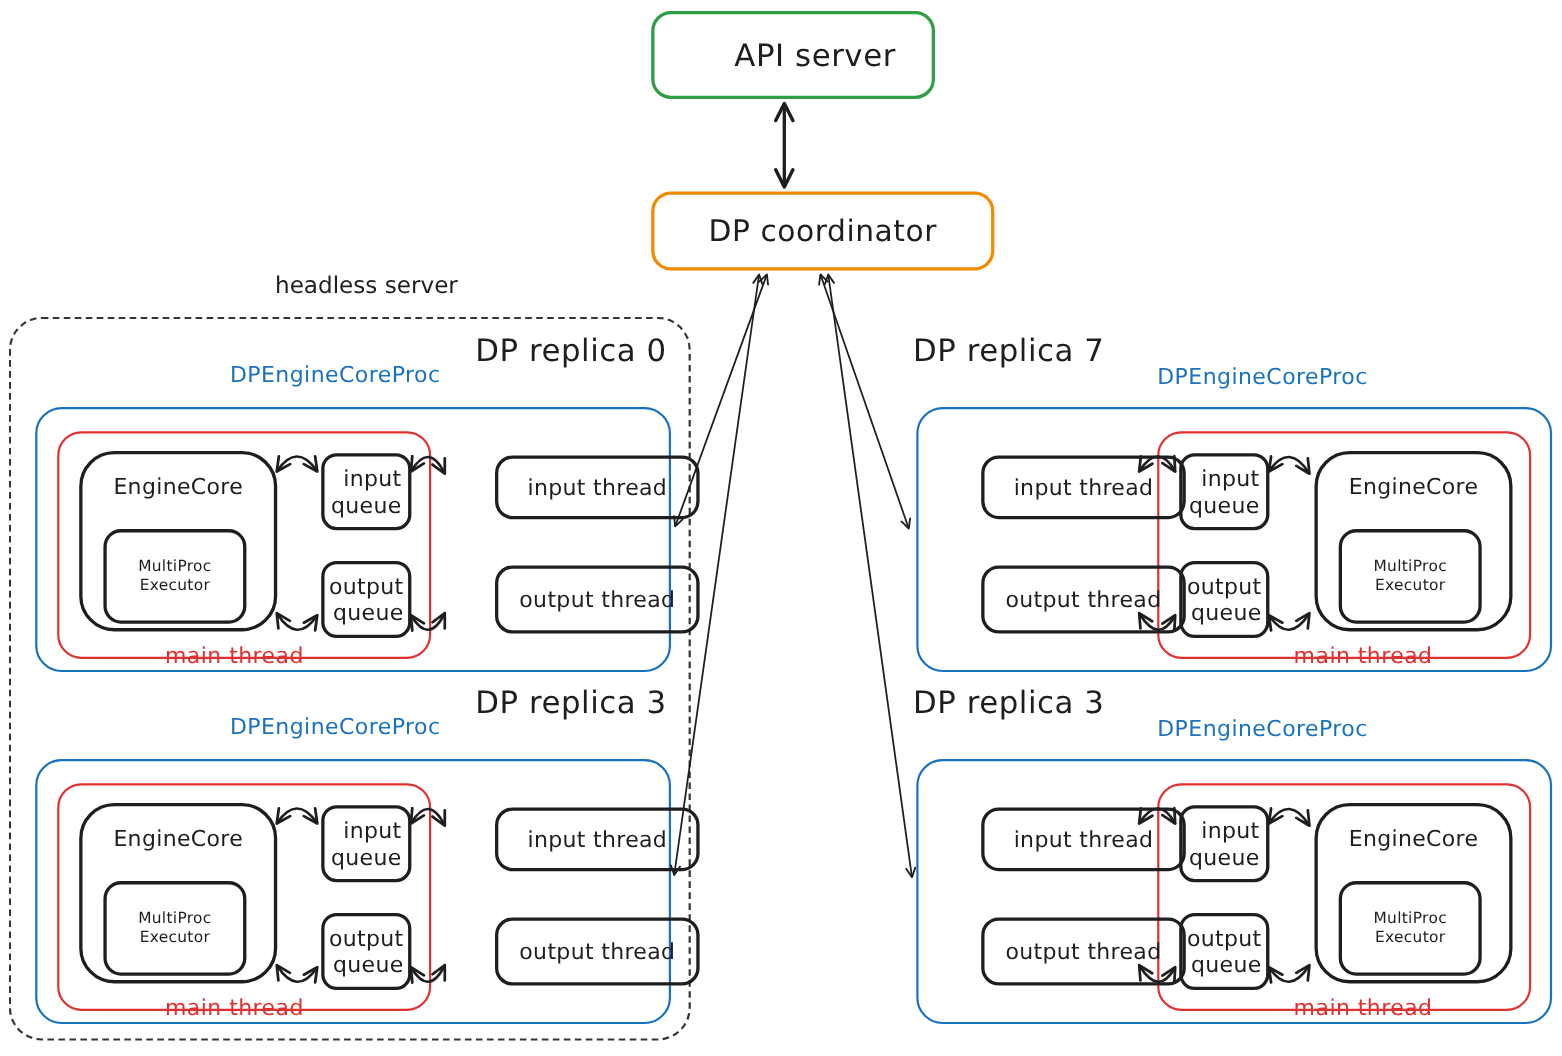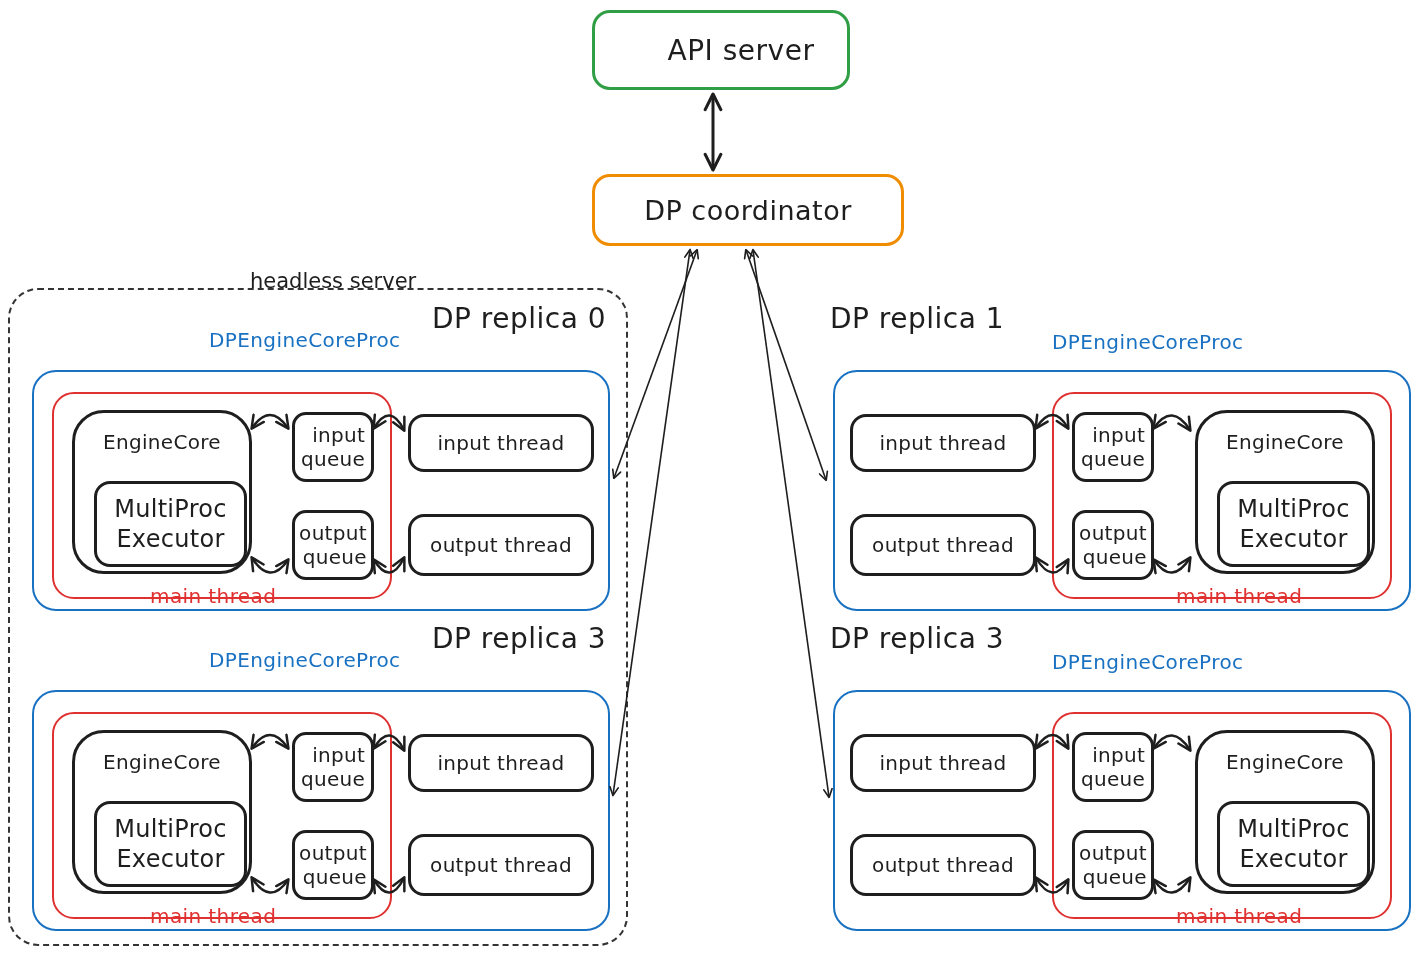--- a/index.html
+++ b/index.html
@@ -33,21 +33,21 @@
   }
   .api-node{left:592px;top:10px;width:258px;height:80px;border:3px solid var(--green);padding-left:40px;}
   .coord-node{left:592px;top:174px;width:312px;height:72px;border:3px solid var(--orange);font-size:27px;}
 
   .note-label{
     position:absolute;left:733px;top:122px;
     font-size:21px;letter-spacing:0.3px;
   }
 
   
-  .headless-label{position:absolute;left:250px;top:247px;font-size:21px;margin-top:22px;}
+  .headless-label{position:absolute;left:250px;top:247px;font-size:21px;}
   .headless-box{
     position:absolute;left:8px;top:288px;width:620px;height:658px;
     border:2px dashed #343434;border-radius:30px;background:transparent;
   }
 
   
   .replica-title{position:absolute;font-size:28px;letter-spacing:0.5px;white-space:nowrap;}
   .proc-label{position:absolute;font-size:20px;color:var(--blue);letter-spacing:0.4px;white-space:nowrap;}
 
   .blue-frame{
@@ -62,42 +62,42 @@
   .rv .red-frame{left:217px;top:20px;}
 
   .engine-core{
     position:absolute;width:180px;height:164px;
     border:3px solid var(--ink);border-radius:32px;background:transparent;
   }
   .lv .engine-core{left:38px;top:38px;}
   .rv .engine-core{left:360px;top:38px;}
   .ec-label{margin-top:17px;text-align:center;font-size:20px;letter-spacing:0.3px;}
   .multiproc{
-    position:absolute;left:19px;top:68px;width:153px;height:86px;
+    position:absolute;left:19px;top:68px;width:130px;height:86px;
     border:3px solid var(--ink);border-radius:16px;
     display:flex;align-items:center;justify-content:center;text-align:center;
-    font-size:24px;line-height:1.25;white-space:pre-line;letter-spacing:0.3px;
+    font-size:14px;line-height:1.25;white-space:pre-line;letter-spacing:0.3px;
   }
 
   .qbox{
     position:absolute;width:82px;height:70px;
     border:3px solid var(--ink);border-radius:14px;
     display:flex;align-items:center;justify-content:center;text-align:right;
     font-size:20px;line-height:1.2;white-space:pre-line;letter-spacing:0.3px;
   }
   .lv .input-queue{left:258px;top:40px;}
   .lv .output-queue{left:258px;top:138px;}
   .rv .input-queue{left:237px;top:40px;}
   .rv .output-queue{left:237px;top:138px;}
 
   .tbox{
     position:absolute;width:186px;height:58px;
     border:3px solid var(--ink);border-radius:16px;
     display:flex;align-items:center;justify-content:center;
-    font-size:20px;letter-spacing:0.3px;white-space:nowrap;
+    font-size:20px;letter-spacing:0.3px;white-space:nowrap;margin-left:42px;
   }
   .tbox.output-thread{height:62px;}
   .lv .input-thread{left:374px;top:42px;}
   .lv .output-thread{left:374px;top:142px;}
   .rv .input-thread{left:15px;top:42px;}
   .rv .output-thread{left:15px;top:142px;}
 
   .main-thread-label{
     position:absolute;color:var(--red);font-size:20px;letter-spacing:0.4px;white-space:nowrap;
   }
@@ -161,21 +161,21 @@
 queue</div>
       <div class="qbox output-queue">output
 queue</div>
       <div class="tbox input-thread">input thread</div>
       <div class="tbox output-thread">output thread</div>
       <div class="main-thread-label">main thread</div>
     </div>
   </div>
 
   <div class="replica rv">
-    <div class="replica-title abs" style="left:830px;top:302px">DP replica 1</div>
+    <div class="replica-title abs" style="left:830px;top:302px">DP replica 7</div>
     <div class="proc-label abs" style="left:1052px;top:330px">DPEngineCoreProc</div>
     <div class="blue-frame" style="left:833px;top:370px">
       <div class="red-frame"></div>
       <div class="engine-core">
         <div class="ec-label">EngineCore</div>
         <div class="multiproc">MultiProc
 Executor</div>
       </div>
       <div class="qbox input-queue">input
 queue</div>

